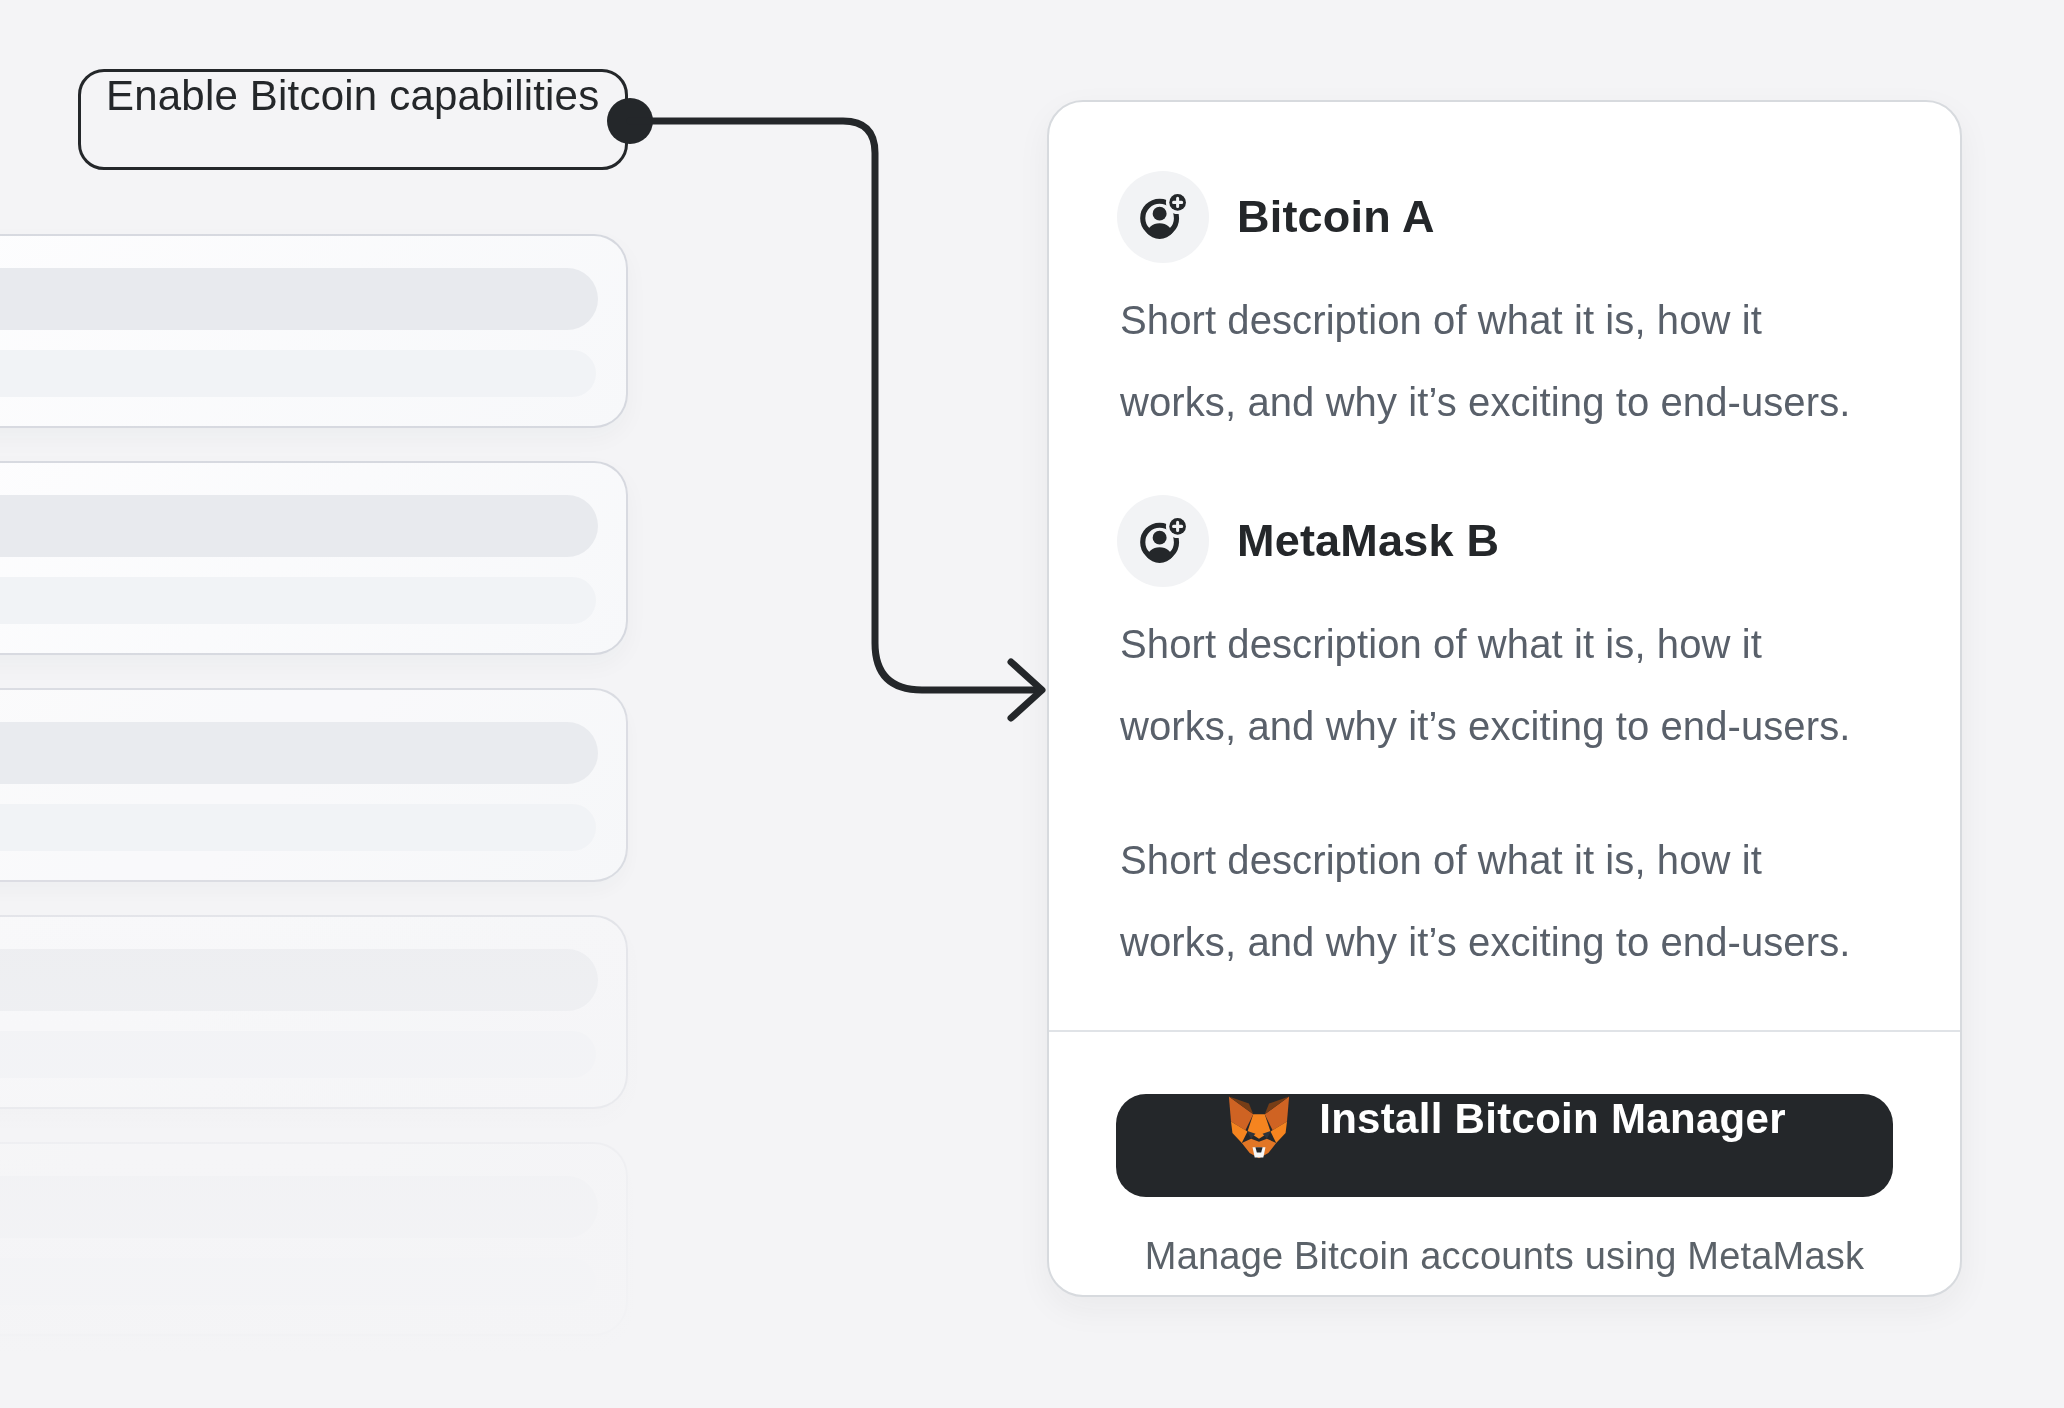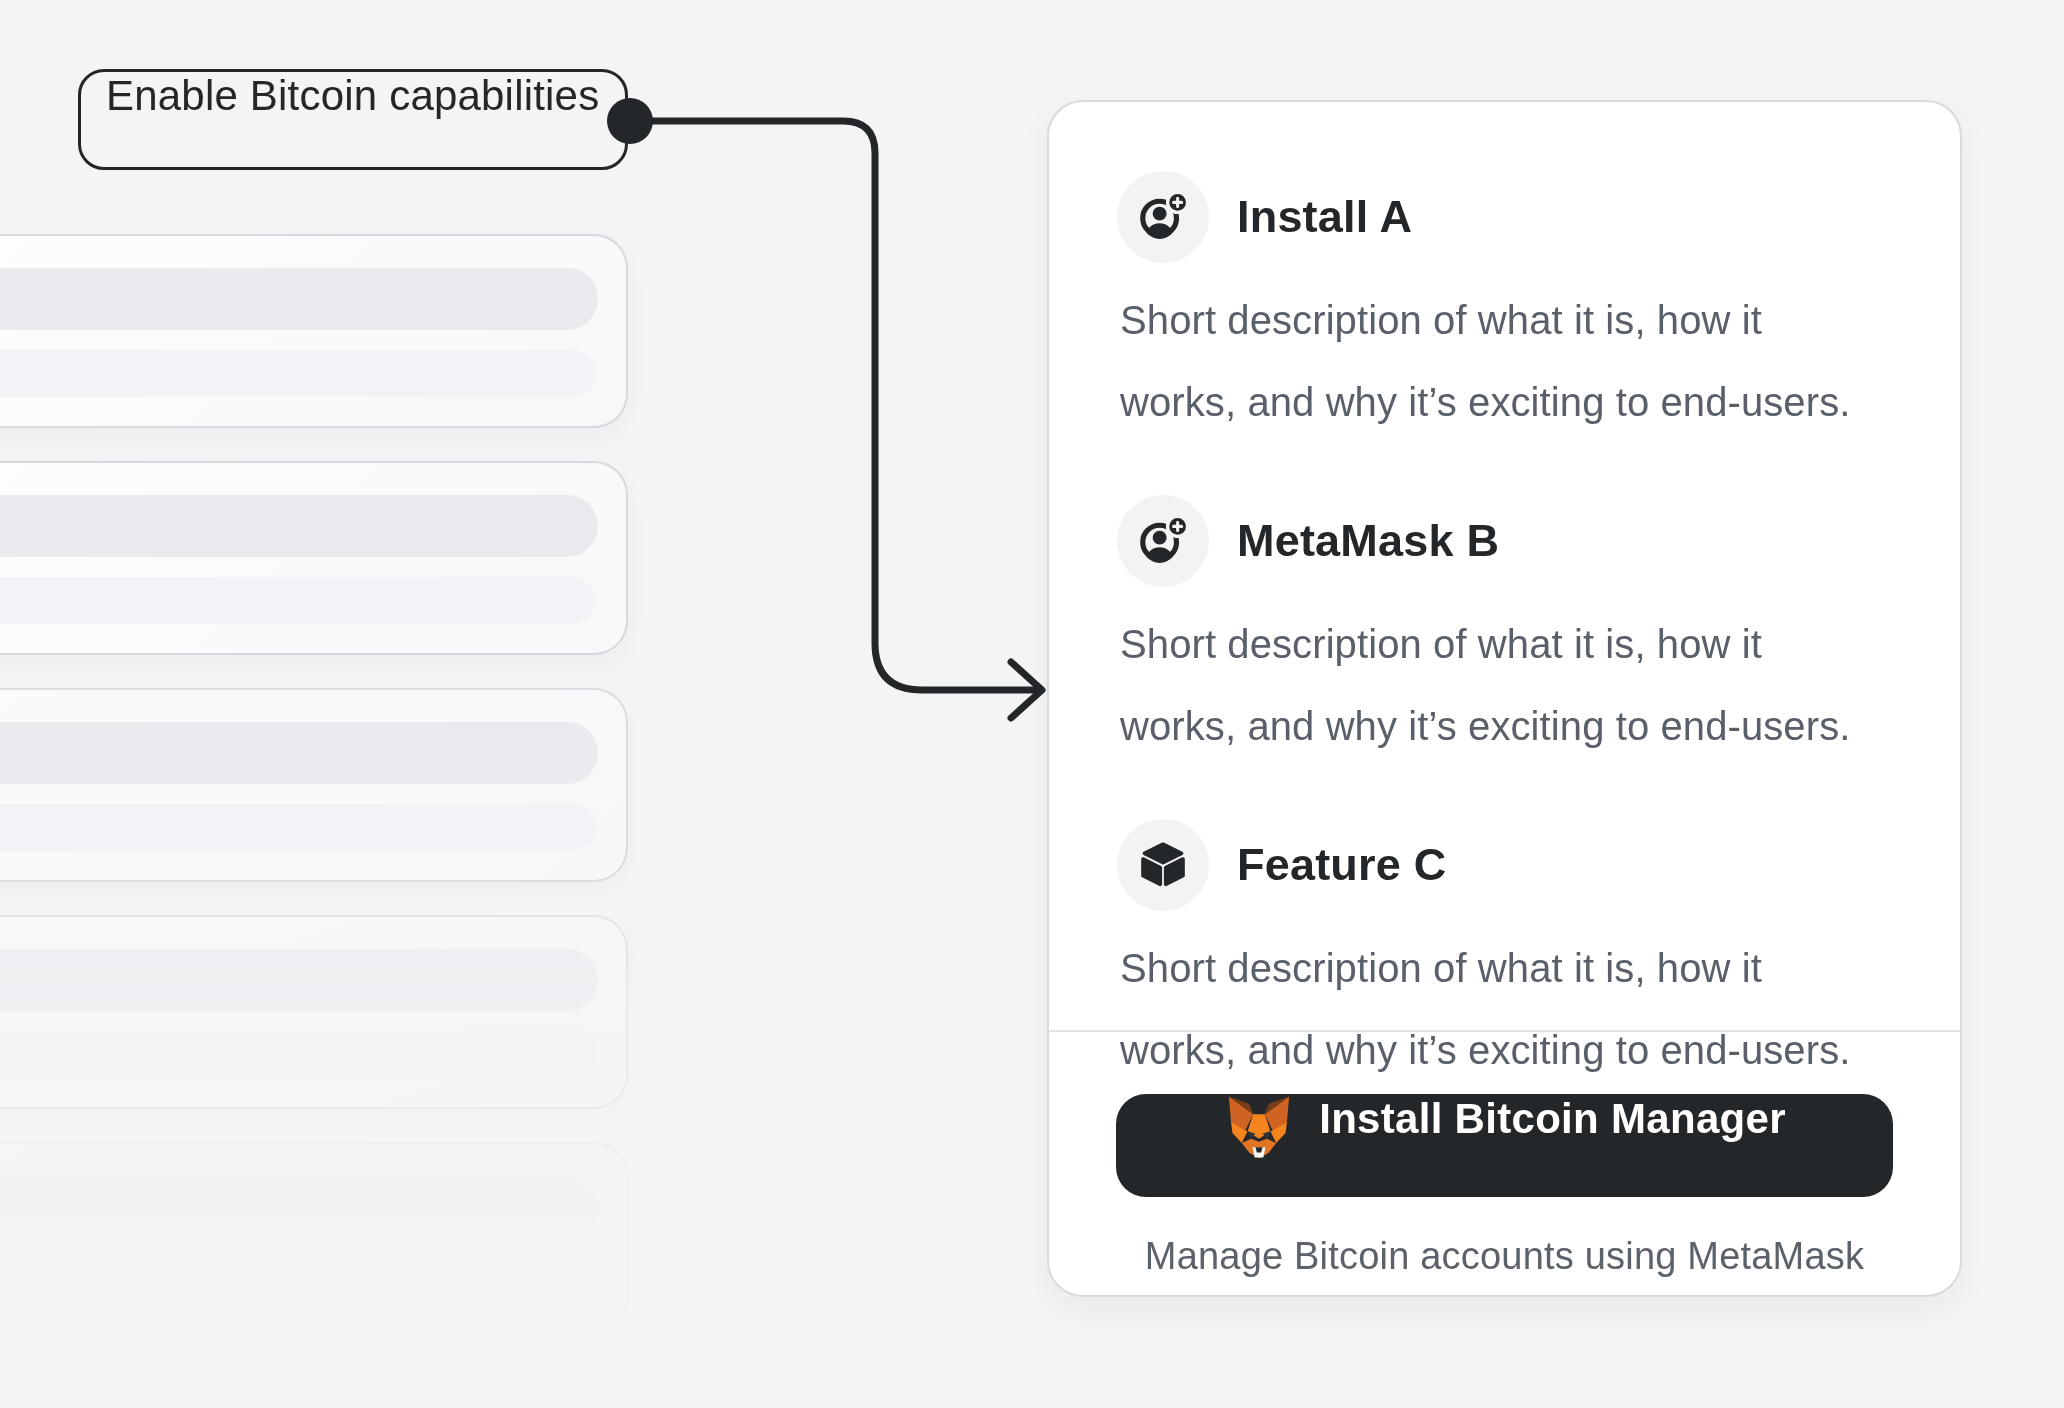--- a/index.html
+++ b/index.html
@@ -122,21 +122,21 @@
         <div class="feature-icon-wrap">
           <svg width="54" height="54" viewBox="0 0 48 48">
             <circle cx="21" cy="25" r="15" fill="none" stroke="#24272a" stroke-width="4.6"></circle>
             <circle cx="21" cy="21" r="6.2" fill="#24272a"></circle>
             <path d="M21 29.5 c-6.5 0 -10.5 4.5 -11.6 8.5 a15 15 0 0 0 23.2 0 c-1.1 -4 -5.1 -8.5 -11.6 -8.5 z" fill="#24272a"></path>
             <circle cx="37" cy="11" r="10.4" fill="#f2f3f5"></circle>
             <circle cx="37" cy="11" r="7.4" fill="#24272a"></circle>
             <path d="M33.4 11 h7.2 M37 7.4 v7.2" stroke="#f2f3f5" stroke-width="2.7" stroke-linecap="round"></path>
           </svg>
         </div>
-        <span class="feature-title">Install A</span>
+        <span class="feature-title">Bitcoin A</span>
       </div>
       <div class="feature-desc">Short description of what it is, how it works, and why it’s exciting to end-users.</div>
     </div>
 
     <div class="feature-block">
       <div class="feature-header">
         <div class="feature-icon-wrap">
           <svg width="54" height="54" viewBox="0 0 48 48">
             <circle cx="21" cy="25" r="15" fill="none" stroke="#24272a" stroke-width="4.6"></circle>
             <circle cx="21" cy="21" r="6.2" fill="#24272a"></circle>
@@ -145,30 +145,20 @@
             <circle cx="37" cy="11" r="7.4" fill="#24272a"></circle>
             <path d="M33.4 11 h7.2 M37 7.4 v7.2" stroke="#f2f3f5" stroke-width="2.7" stroke-linecap="round"></path>
           </svg>
         </div>
         <span class="feature-title">MetaMask B</span>
       </div>
       <div class="feature-desc">Short description of what it is, how it works, and why it’s exciting to end-users.</div>
     </div>
 
     <div class="feature-block">
-      <div class="feature-header">
-        <div class="feature-icon-wrap">
-          <svg width="54" height="54" viewBox="0 0 48 48">
-            <path d="M24 5.5 L40.5 13.7 L24 21.9 L7.5 13.7 Z" fill="#24272a" stroke="#24272a" stroke-width="3.2" stroke-linejoin="round"></path>
-            <path d="M6.2 18.6 L21.6 26.3 V41.2 L6.2 33.5 Z" fill="#24272a" stroke="#24272a" stroke-width="3.2" stroke-linejoin="round"></path>
-            <path d="M41.8 18.6 L26.4 26.3 V41.2 L41.8 33.5 Z" fill="#24272a" stroke="#24272a" stroke-width="3.2" stroke-linejoin="round"></path>
-          </svg>
-        </div>
-        <span class="feature-title">Feature C</span>
-      </div>
       <div class="feature-desc">Short description of what it is, how it works, and why it’s exciting to end-users.</div>
     </div>
   </div>
 
   <div class="card-footer">
     <button class="install-btn">
       <svg width="72" height="66" viewBox="0 0 100 92">
         <polygon points="8,2 42,27 31,49 11,37" fill="#cf6323"></polygon>
         <polygon points="92,2 58,27 69,49 89,37" fill="#cf6323"></polygon>
         <polygon points="8,2 36,12 42,27" fill="#763d16"></polygon>

